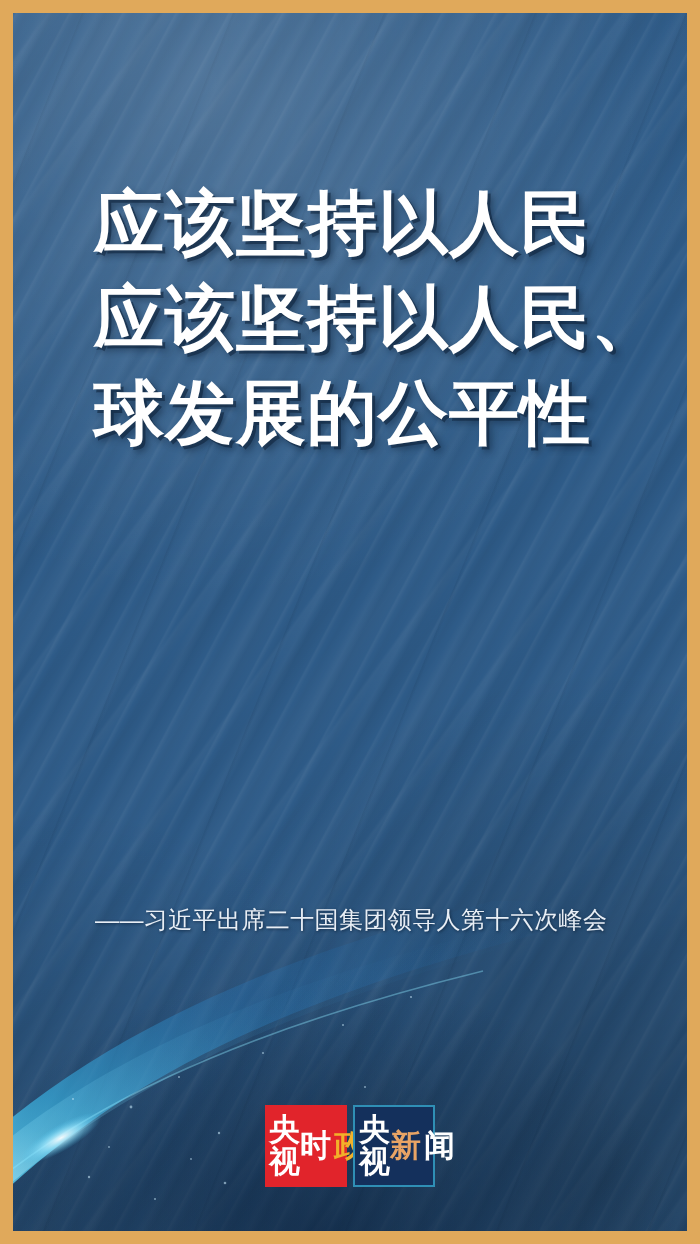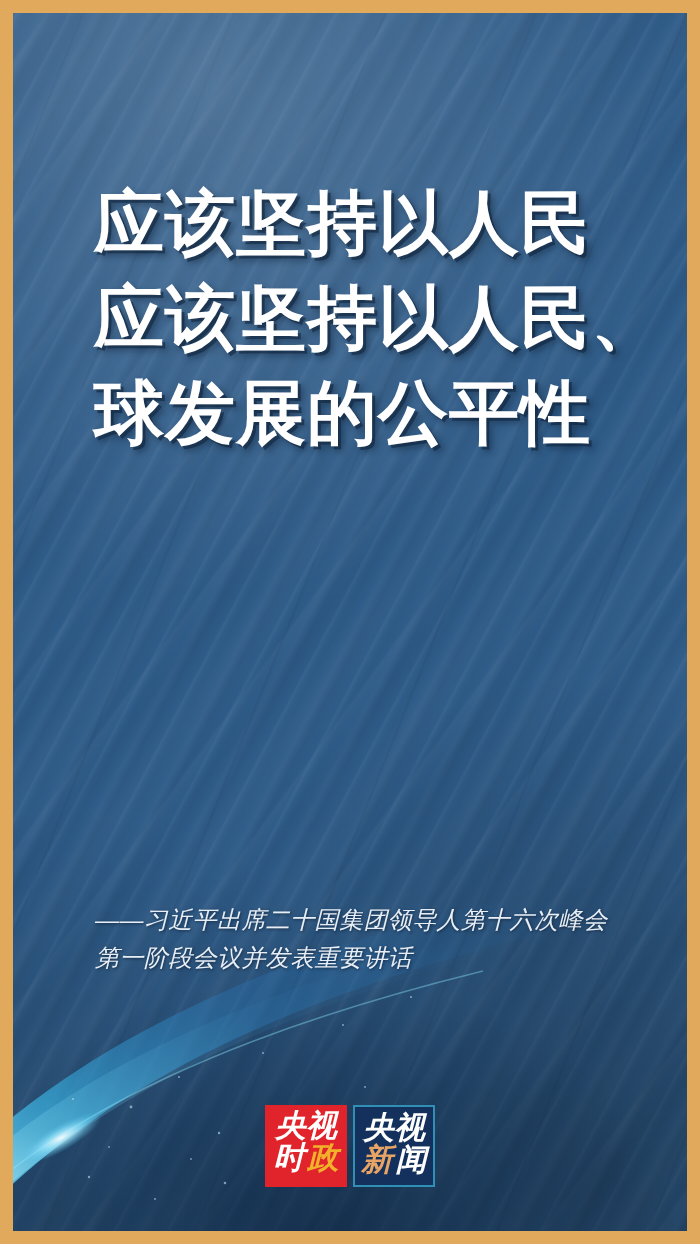--- a/index.html
+++ b/index.html
@@ -131,21 +131,20 @@
        3px 3px 0 rgba(12,32,56,0.55),
        5px 5px 7px rgba(8,24,45,0.45);
   }
 
   
   #caption {
     position: absolute;
     left: 82px;
     top: 888px;
     width: 560px;
-    font-style: italic;
   }
   .cap-line {
     font-size: 24px;
     line-height: 38px;
     color: #e8eef5;
     letter-spacing: 0.4px;
     white-space: nowrap;
     text-shadow: 1px 1px 3px rgba(5,18,36,0.6);
   }
 
@@ -157,25 +156,24 @@
     display: flex;
     justify-content: center;
     align-items: flex-start;
     gap: 6px;
   }
   .logo {
     width: 82px;
     height: 82px;
     box-sizing: border-box;
     display: flex;
-    flex-direction: column;
-    justify-content: flex-start;
+    flex-direction: row;
+    justify-content: space-between;
     align-items: center;
     padding: 5px 4px;
-    font-style: italic;
   }
   .logo-red {
     background: #e1242b;
   }
   .logo-blue {
     background: #14305c;
     border: 2px solid #2f8fb5;
   }
   .logo-row {
     display: flex;
@@ -249,21 +247,20 @@
     </div>
 
     <div id="headline">
       <div class="hl-line">应该坚持以人民</div>
       <div class="hl-line">应该坚持以人民、</div>
       <div class="hl-line">球发展的公平性</div>
     </div>
 
     <div id="caption">
       <div class="cap-line">——习近平出席二十国集团领导人第十六次峰会</div>
-      <div class="cap-line">第一阶段会议并发表重要讲话</div>
     </div>
 
     <div id="logos">
       <div class="logo logo-red">
         <div class="logo-row">
           <span class="lg white">央视</span>
         </div>
         <div class="logo-row">
           <span class="lg white">时</span>
           <span class="lg gold">政</span>

